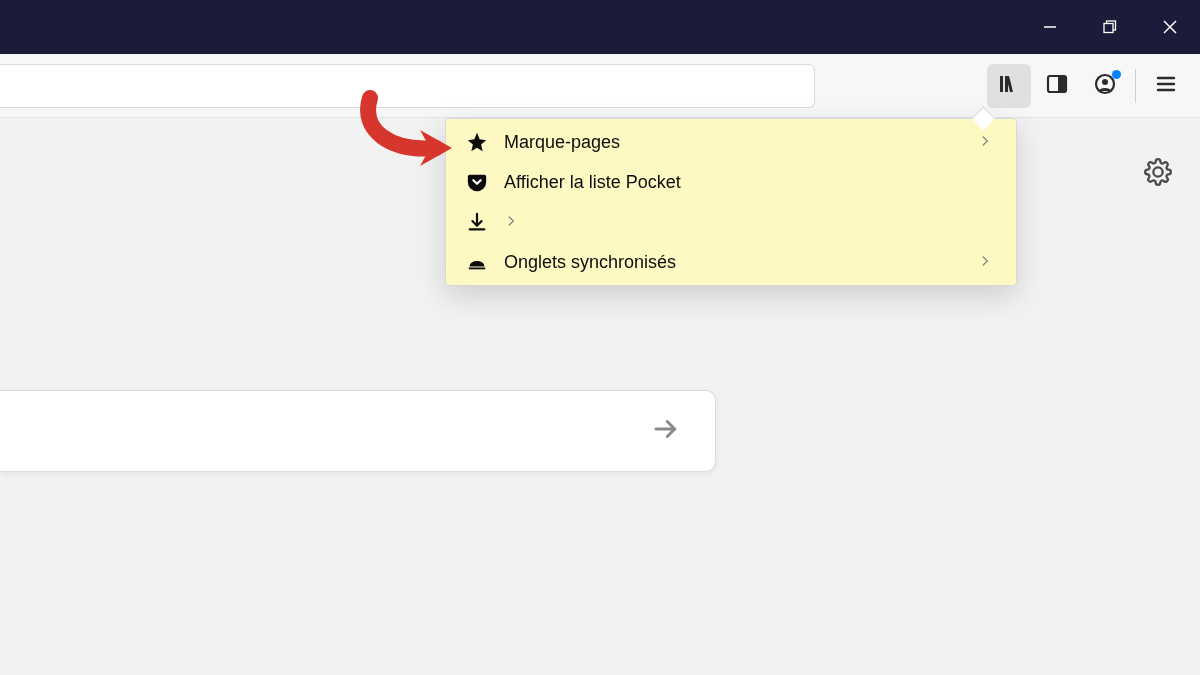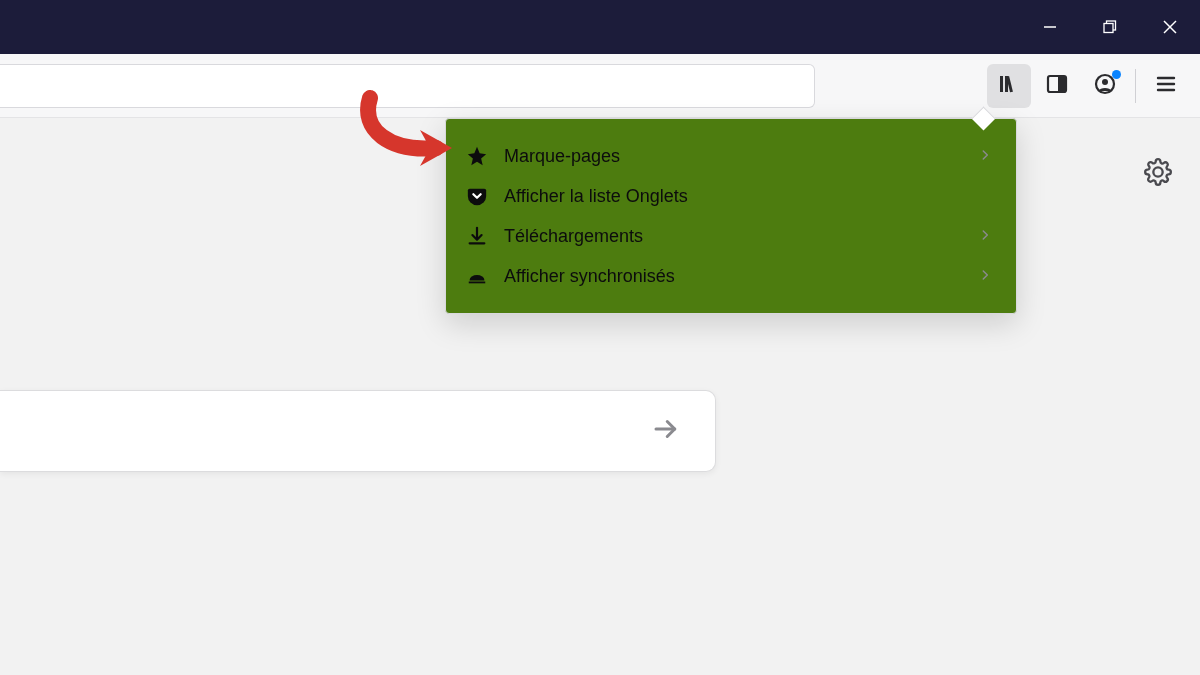--- a/index.html
+++ b/index.html
@@ -88,25 +88,25 @@
     position: absolute;
     right: 28px;
     top: 158px;
   }
   
   .panel {
     position: absolute;
     left: 445px;
     top: 118px;
     width: 572px;
-    background: #4d7c0f;
+    background: #fef9c3;
     border: 1px solid #d8d8dc;
     border-radius: 4px;
     box-shadow: 0 10px 30px rgba(0,0,0,0.15);
-    padding: 17px 0;
+    padding: 3px 0;
   }
   .panel::before {
     content: "";
     position: absolute;
     top: -9px;
     right: 24px;
     width: 16px;
     height: 16px;
     background: #fff;
     border-left: 1px solid #d8d8dc;
@@ -244,45 +244,44 @@
         </svg>
     </span>
   </div>
   <div class="menu-item">
     <span class="mi-icon">
       <svg width="22" height="22" viewBox="0 0 24 24">
           <path d="M4 4h16a2 2 0 012 2v6a10 10 0 01-20 0V6a2 2 0 012-2z" fill="#0c0c0d"></path>
           <path d="M8 10l4 4 4-4" stroke="#fff" stroke-width="2.4" fill="none" stroke-linecap="round" stroke-linejoin="round"></path>
         </svg>
     </span>
-    <span class="label">Afficher la liste Onglets</span>
+    <span class="label">Afficher la liste Pocket</span>
   </div>
   <div class="menu-item">
     <span class="mi-icon">
       <svg width="22" height="22" viewBox="0 0 24 24" fill="none">
           <path d="M12 3v12" stroke="#0c0c0d" stroke-width="2.4" stroke-linecap="round"></path>
           <path d="M7 11l5 5 5-5" stroke="#0c0c0d" stroke-width="2.4" stroke-linecap="round" stroke-linejoin="round"></path>
           <line x1="4" y1="20" x2="20" y2="20" stroke="#0c0c0d" stroke-width="2.4" stroke-linecap="round"></line>
         </svg>
     </span>
-    <span class="label">Téléchargements</span>
     <span class="chevron">
       <svg width="14" height="14" viewBox="0 0 24 24" fill="none">
           <path d="M9 5l7 7-7 7" stroke="#8a8a8f" stroke-width="2.5" stroke-linecap="round" stroke-linejoin="round"></path>
         </svg>
     </span>
   </div>
   <div class="menu-item">
     <span class="mi-icon">
       <svg width="22" height="22" viewBox="0 0 24 24">
           <path d="M4 16 a8 5 0 0 1 16 0 v1 H4 v-1z" fill="#0c0c0d"></path>
           <rect x="3" y="18" width="18" height="2" fill="#0c0c0d"></rect>
         </svg>
     </span>
-    <span class="label">Afficher synchronisés</span>
+    <span class="label">Onglets synchronisés</span>
     <span class="chevron">
       <svg width="14" height="14" viewBox="0 0 24 24" fill="none">
           <path d="M9 5l7 7-7 7" stroke="#8a8a8f" stroke-width="2.5" stroke-linecap="round" stroke-linejoin="round"></path>
         </svg>
     </span>
   </div>
 </div>
 
 <div class="searchbox">
   <span>

